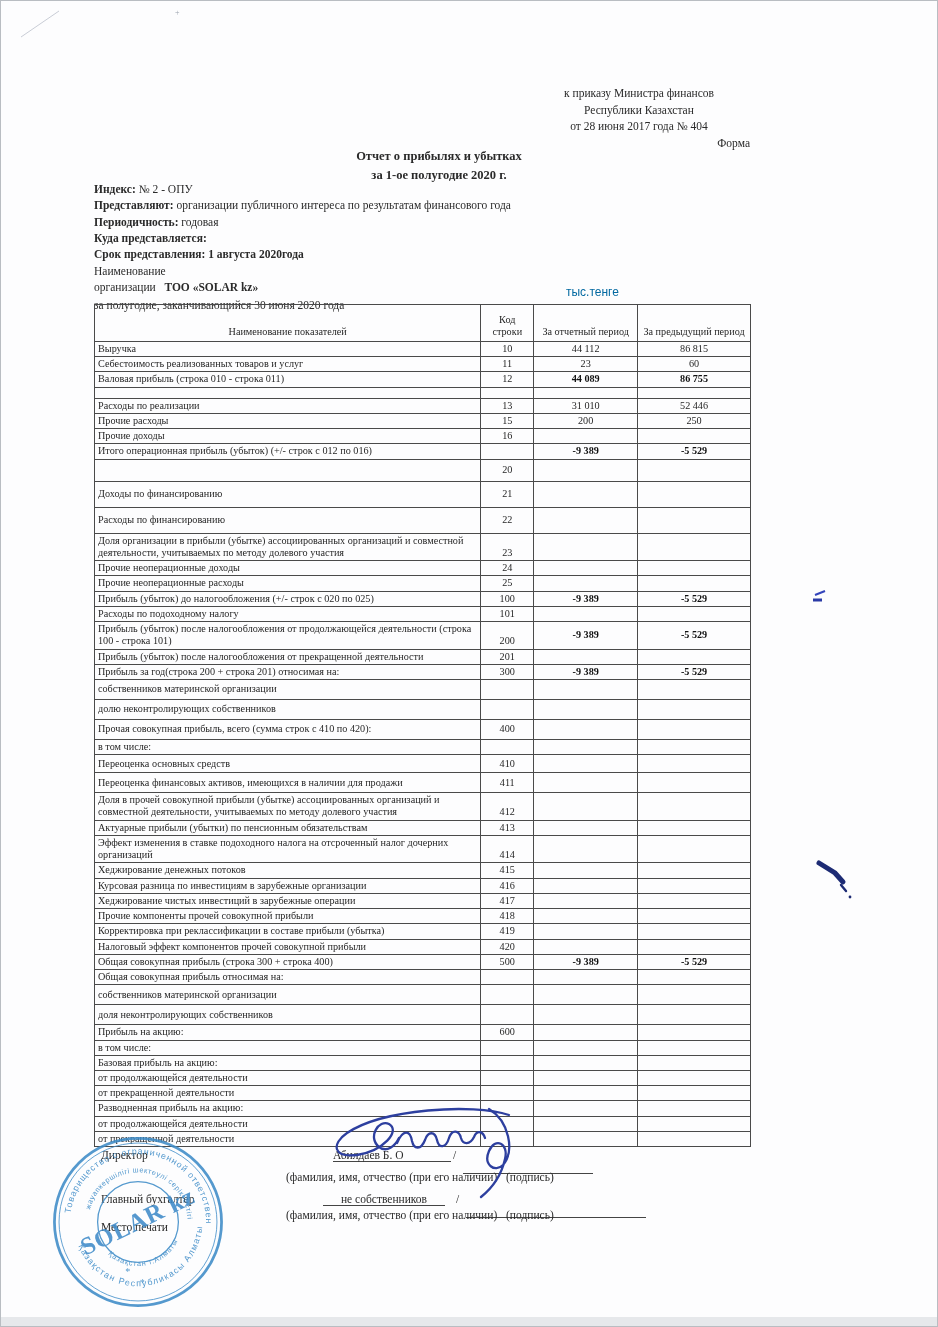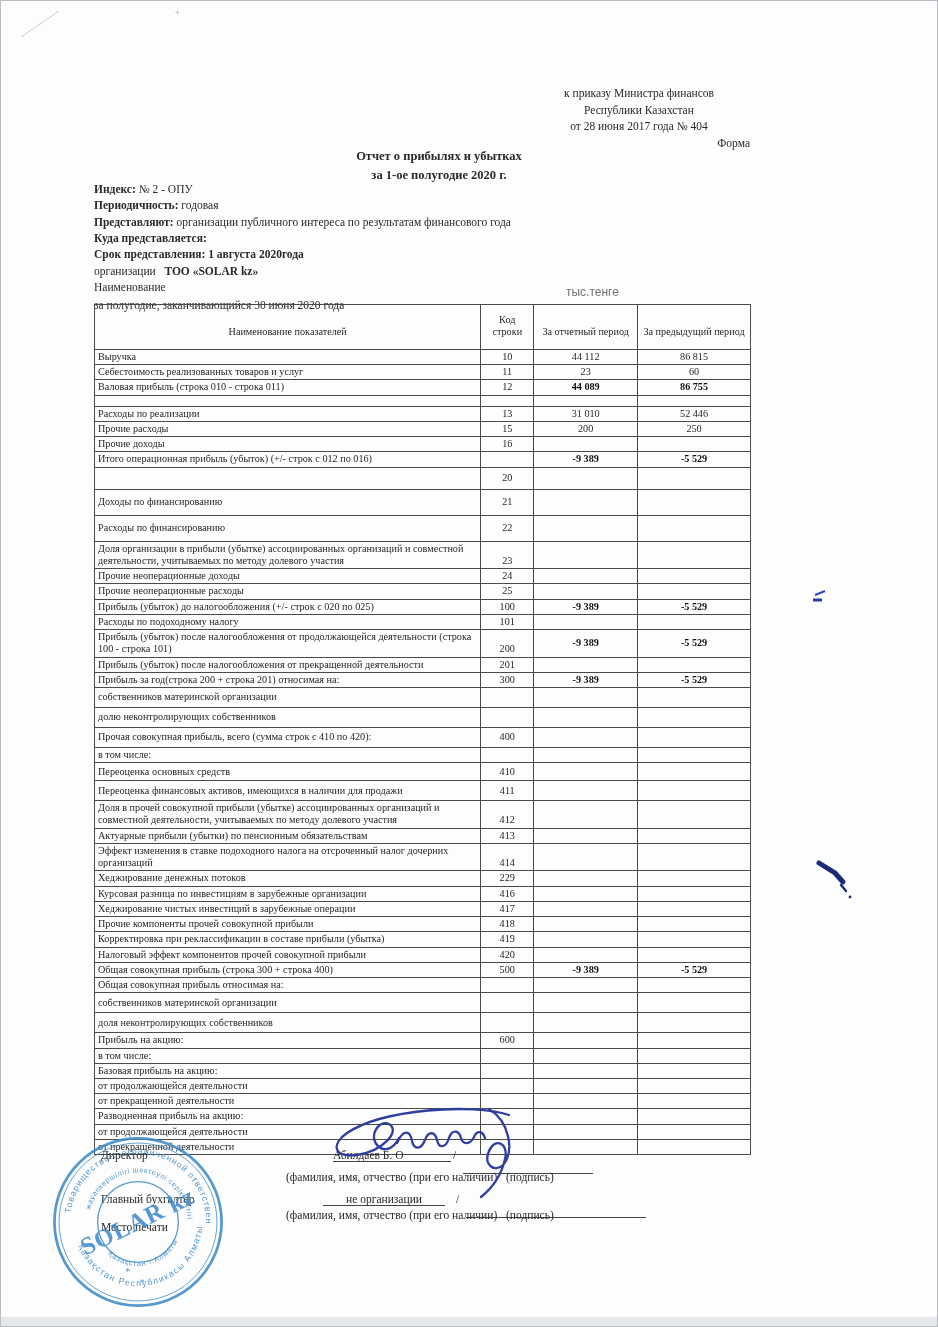--- a/index.html
+++ b/index.html
@@ -9,27 +9,27 @@
     overflow:hidden;border:1px solid #b9bdc2;box-sizing:border-box;
   }
   .page::after{content:"";position:absolute;left:0;right:0;bottom:0;height:9px;background:#e6e8eb;}
   .order-ref{position:absolute;top:84px;right:183px;width:230px;text-align:center;font-size:11.5px;line-height:1.45;}
   .order-ref .line4{text-align:right;padding-right:4px;}
   .title-block{position:absolute;top:146px;left:0;width:876px;text-align:center;}
   .title-block div{font-weight:bold;font-size:12.5px;line-height:1.5;}
   .meta-block{position:absolute;top:180px;left:93px;width:620px;font-size:11.5px;line-height:1.42;}
   .meta-block .b{font-weight:bold;}
   .period-line{position:absolute;top:298px;left:93px;font-size:11.5px;}
-  .currency-note{position:absolute;top:284px;left:565px;font-size:12px;font-family:"Liberation Sans","DejaVu Sans",sans-serif;color:#737373;}
+  .currency-note{position:absolute;top:284px;left:565px;font-size:12px;font-family:"Liberation Sans","DejaVu Sans",sans-serif;color:#0369a1;}
   table.report{
     position:absolute;top:303px;left:93px;width:657px;border-collapse:collapse;
     font-size:10.2px;line-height:1.2;color:#262626;
   }
   table.report th,table.report td{border:1px solid #4a4a4a;padding:1px 3px;}
-  table.report thead th{height:32px;vertical-align:bottom;text-align:center;font-weight:normal;padding-bottom:11px;}
+  table.report thead th{height:32px;vertical-align:bottom;text-align:center;font-weight:normal;padding-bottom:3px;}
   td.c-label{text-align:left;}
   td.c-code{text-align:center;}
   td.c-val{text-align:center;}
   td.bold{font-weight:bold;color:#111;}
   tr.tall td.c-code{vertical-align:bottom;}
   .footer{position:absolute;left:0;top:1146px;width:938px;font-size:11.5px;}
   .f-label{position:absolute;left:100px;}
   .uline{border-bottom:1px solid #444;display:inline-block;}
   .dir-row{position:absolute;top:2px;left:0;width:938px;height:16px;padding-left:36px;}
   .dir-name{position:absolute;left:332px;width:118px;text-align:left;}
@@ -61,26 +61,26 @@
     <div class="line4">Форма</div>
   </div>
 
   <div class="title-block">
     <div>Отчет о прибылях и убытках</div>
     <div>за 1-ое полугодие 2020 г.</div>
   </div>
 
   <div class="meta-block">
     <div><span class="b">Индекс:</span> <span>№ 2 - ОПУ</span></div>
+    <div><span class="b">Представляют:</span> <span>организации публичного интереса по результатам финансового года</span></div>
     <div><span class="b">Периодичность:</span> <span>годовая</span></div>
-    <div><span class="b">Представляют:</span> <span>организации публичного интереса по результатам финансового года</span></div>
     <div><span class="b">Куда представляется:</span></div>
     <div><span class="b">Срок представления: 1 августа 2020года</span></div>
+    <div>Наименование</div>
     <div><span>организации</span>&nbsp;&nbsp; <span class="b">ТОО  «SOLAR kz»</span></div>
-    <div>Наименование</div>
   </div>
 
   <div class="period-line">за полугодие, заканчивающийся 30 июня 2020 года</div>
   <div class="currency-note">тыс.тенге</div>
 
   <table class="report">
     <colgroup>
       <col style="width:387px">
         <col style="width:53px">
         <col style="width:104px">
@@ -258,21 +258,21 @@
           <td class="c-val"></td>
         </tr>
         <tr class="tall">
           <td class="c-label">Эффект изменения в ставке подоходного налога на отсроченный налог дочерних организаций</td>
           <td class="c-code">414</td>
           <td class="c-val"></td>
           <td class="c-val"></td>
         </tr>
         <tr>
           <td class="c-label">Хеджирование денежных потоков</td>
-          <td class="c-code">229</td>
+          <td class="c-code">415</td>
           <td class="c-val"></td>
           <td class="c-val"></td>
         </tr>
         <tr>
           <td class="c-label">Курсовая разница по инвестициям в зарубежные организации</td>
           <td class="c-code">416</td>
           <td class="c-val"></td>
           <td class="c-val"></td>
         </tr>
         <tr>
@@ -379,21 +379,21 @@
       <span class="f-label">Директор</span>
       <span class="dir-name uline">Абилдаев Б. О</span>
       <span class="dir-slash">/</span>
       <span class="dir-line uline">&nbsp;</span>
     </div>
     <span class="cap1">(фамилия, имя, отчество (при его наличии)</span>
     <span class="cap-sign1">(подпись)</span>
 
     <span class="acct-label">Главный бухгалтер</span>
     <div class="acc-row">
-      <span class="acc-name uline">не организации</span>
+      <span class="acc-name uline">не собственников</span>
       <span class="acc-slash">/</span>
       <span class="acc-line uline">&nbsp;</span>
     </div>
     <span class="cap2">(фамилия, имя, отчество (при его наличии)</span>
     <span class="cap-sign2">(подпись)</span>
     <span class="place-label">Место печати</span>
   </div>
 
   <svg class="stamp" viewBox="0 0 220 220">
     <defs>

